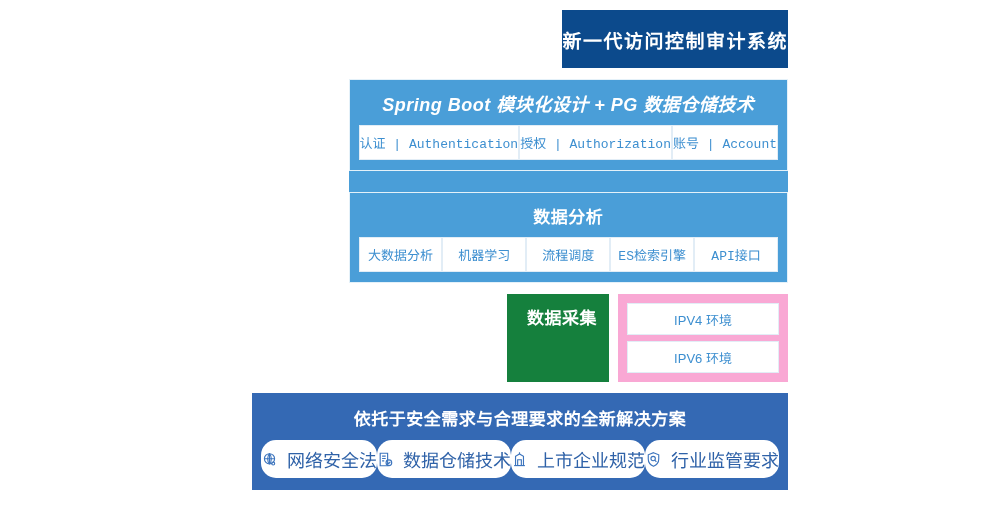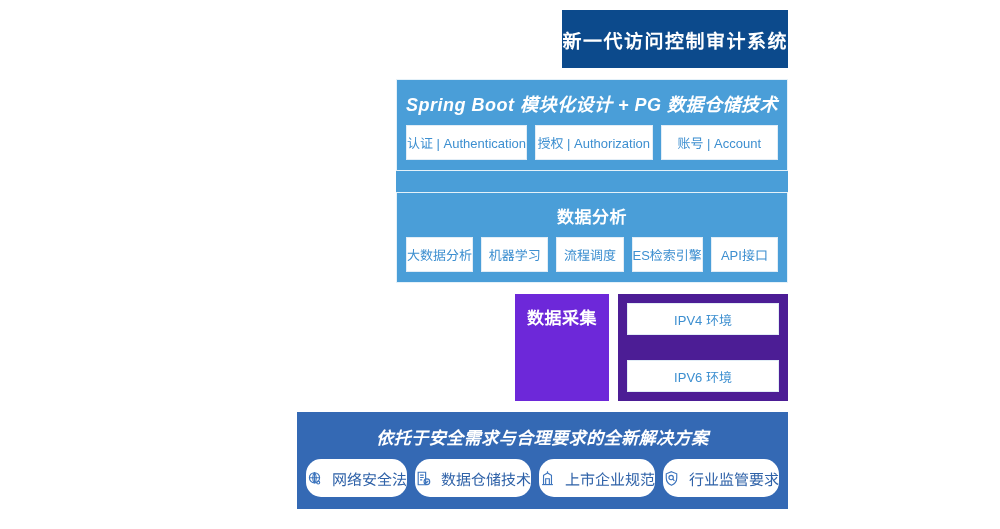--- a/index.html
+++ b/index.html
@@ -62,21 +62,22 @@
     padding: 3px 0 9px 0;
     letter-spacing: 0.5px;
   }
   .group-title.italic {
     font-style: italic;
     font-size: 18px;
   }
 
   .chip-row {
     display: flex;
-    gap: 8px;
+    gap: 0;
+    font-family: Liberation Mono, monospace;
   }
   .chip {
     flex: 1 1 0;
     background: #ffffff;
     border: 1px solid #e2edf6;
     box-sizing: border-box;
     height: 35px;
     display: flex;
     align-items: center;
     justify-content: center;
@@ -90,33 +91,33 @@
 
   
   .collect-row {
     margin: 11px 8px 0 8px;
     display: flex;
     gap: 9px;
     align-items: stretch;
   }
   .collect-main {
     flex: 1 1 auto;
-    background: #6d28d9;
-    padding: 7px 12px 13px 12px;
+    background: #15803d;
+    padding: 7px 12px 13px 20px;
     box-sizing: border-box;
   }
   .collect-side {
     flex: 0 0 170px;
-    background: #4c1d95;
+    background: #f9a8d4;
     padding: 9px;
     box-sizing: border-box;
     display: flex;
     flex-direction: column;
     justify-content: center;
-    gap: 25px;
+    gap: 6px;
   }
   .side-chip {
     background: #ffffff;
     border: 1px solid #e2edf6;
     height: 30px;
     display: flex;
     align-items: center;
     justify-content: center;
     color: #3d8fd0;
     font-size: 13px;
@@ -129,32 +130,31 @@
     padding: 8px 9px 12px 9px;
     box-sizing: border-box;
   }
   .bottom-title {
     text-align: center;
     color: #ffffff;
     font-size: 17px;
     font-weight: bold;
     padding: 4px 0 10px 0;
     letter-spacing: 0.5px;
-    font-style: italic;
   }
   .bottom-chip {
     flex: 1 1 0;
     background: #ffffff;
     height: 38px;
     display: flex;
     align-items: center;
     justify-content: center;
     gap: 9px;
     color: #2f62a8;
-    font-size: 15px;
+    font-size: 18px;
     white-space: nowrap;
     border-radius: 15px;
   }
   .bottom-chip .ico {
     width: 17px;
     height: 17px;
     flex: 0 0 17px;
     display: block;
     color: #3c74bd;
   }

